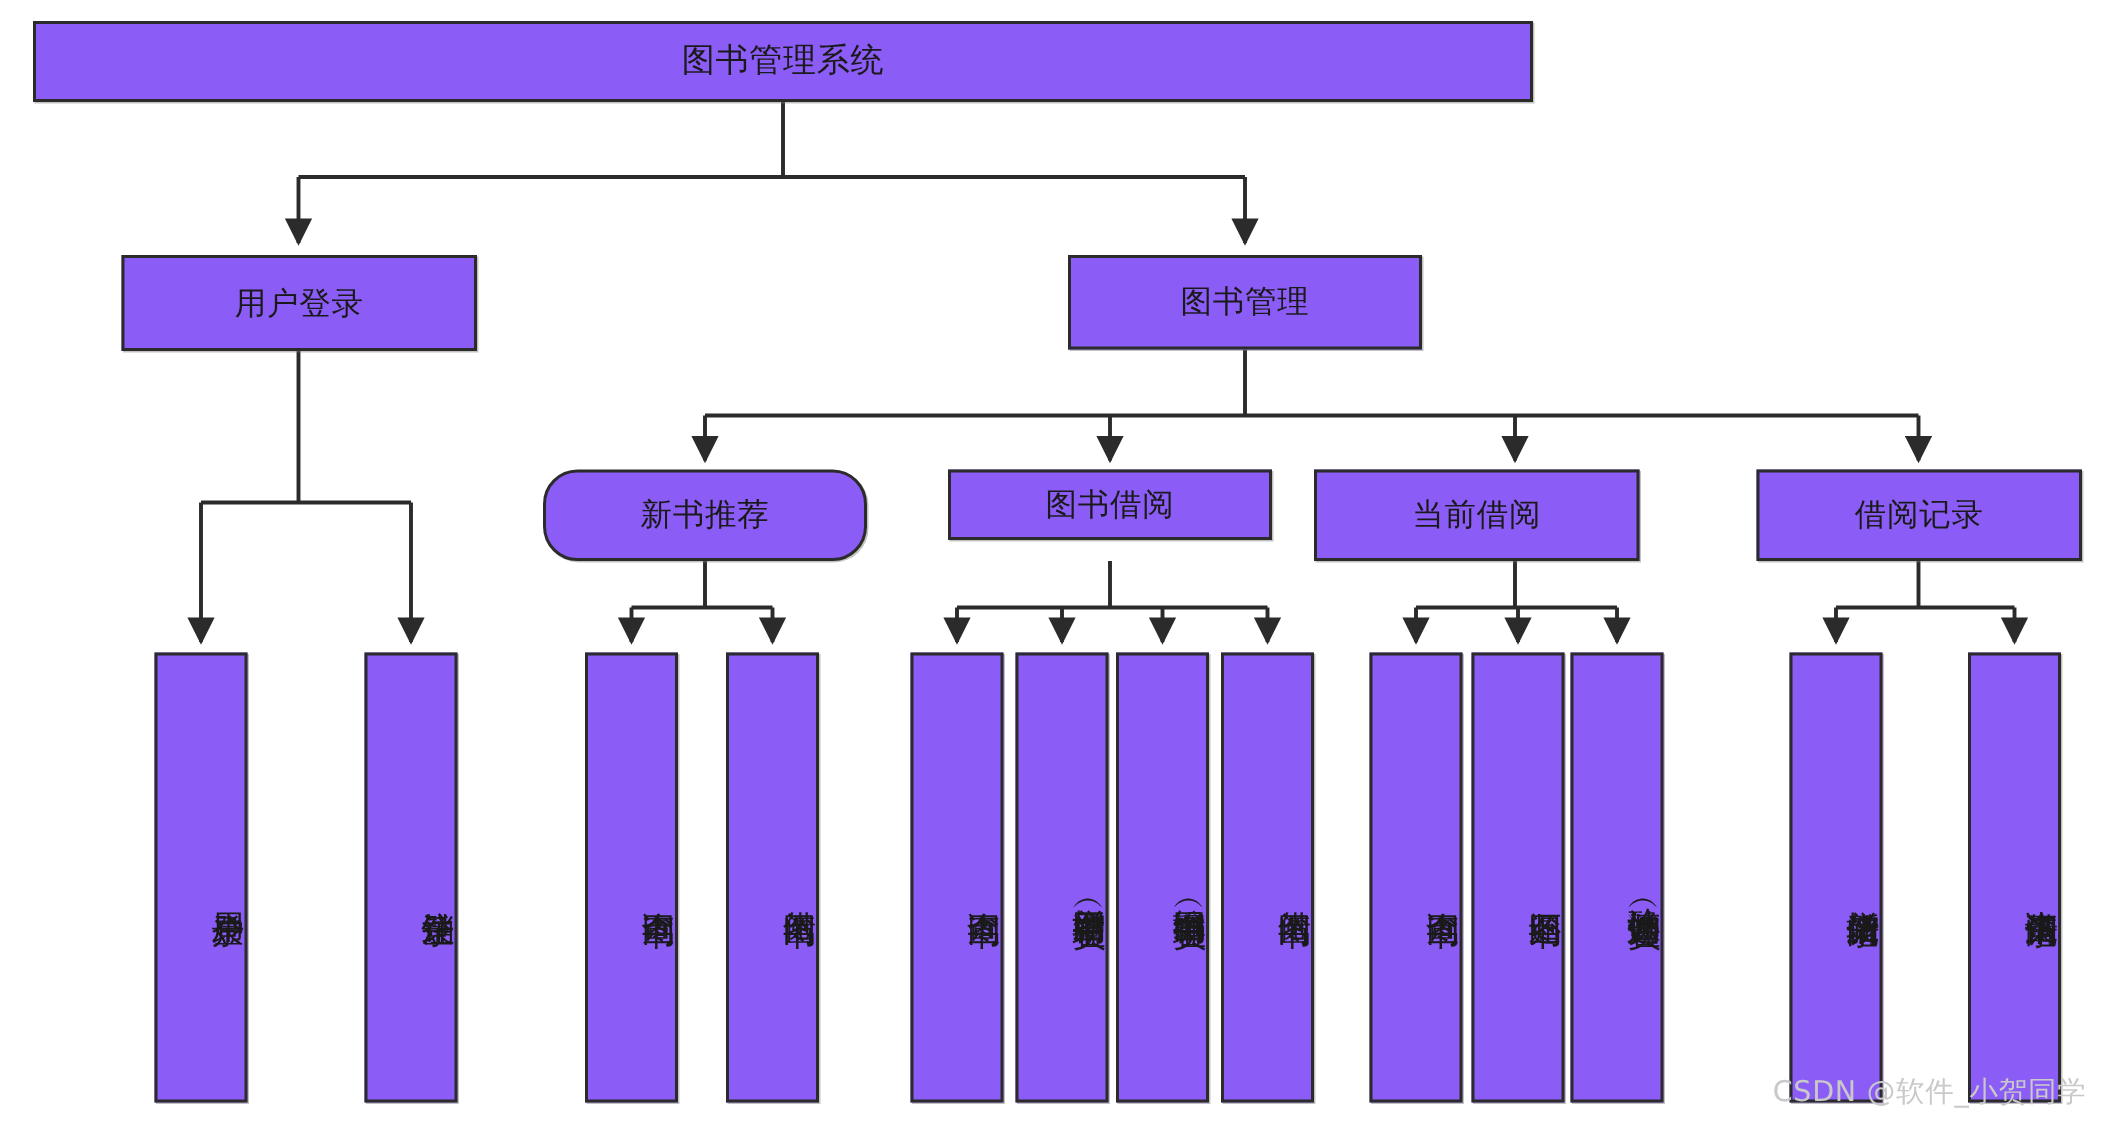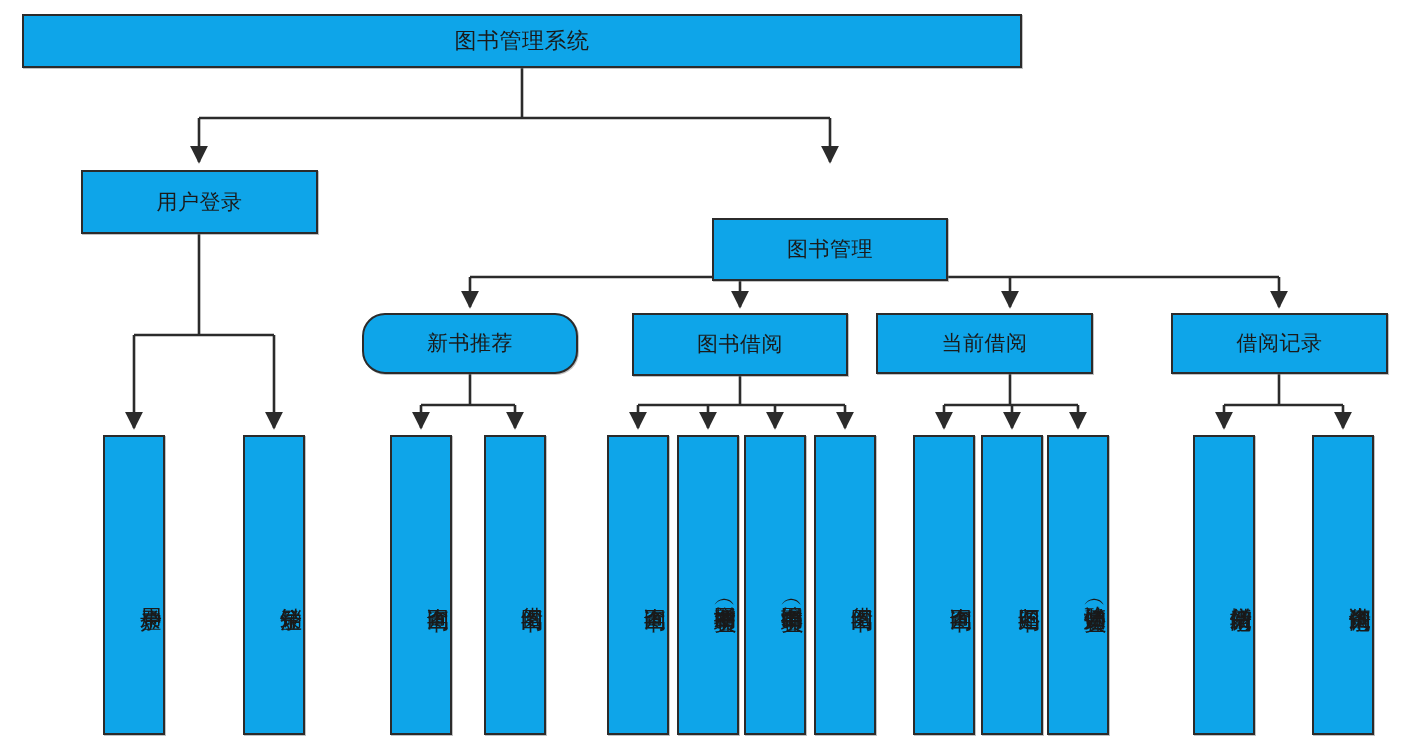--- a/index.html
+++ b/index.html
@@ -22,21 +22,21 @@
     position: absolute;
     left: 0;
     top: 0;
     width: 1405px;
     height: 747px;
     pointer-events: none;
   }
   .node {
     position: absolute;
     box-sizing: border-box;
-    background: #0ea5e9;
+    background: #8b5cf6;
     border: 2px solid #2b2b2b;
     display: flex;
     align-items: center;
     justify-content: center;
     color: #1a1a1a;
     box-shadow: 1px 1px 0 rgba(120,120,120,0.45);
   }
   .node .label {
     display: block;
     text-align: center;
@@ -133,28 +133,28 @@
     </g>
   </svg>
 
   <div class="node horizontal root" style="left:22px; top:14px; width:1000px; height:54px;">
     <span class="label">图书管理系统</span>
   </div>
 
   <div class="node horizontal" style="left:81px; top:170px; width:237px; height:64px;">
     <span class="label">用户登录</span>
   </div>
-  <div class="node horizontal" style="left:712px; top:170px; width:236px; height:63px;margin-top:48px;">
+  <div class="node horizontal" style="left:712px; top:170px; width:236px; height:63px;">
     <span class="label">图书管理</span>
   </div>
 
   <div class="node horizontal" style="left:362px; top:313px; width:216px; height:61px;border-radius:23px;">
     <span class="label">新书推荐</span>
   </div>
-  <div class="node horizontal" style="left:632px; top:313px; width:216px; height:63px;">
+  <div class="node horizontal" style="left:632px; top:313px; width:216px; height:47px;">
     <span class="label">图书借阅</span>
   </div>
   <div class="node horizontal" style="left:876px; top:313px; width:217px; height:61px;">
     <span class="label">当前借阅</span>
   </div>
   <div class="node horizontal" style="left:1171px; top:313px; width:217px; height:61px;">
     <span class="label">借阅记录</span>
   </div>
 
   <div class="node vertical" style="left:103px; top:435px; width:62px; height:300px;">
@@ -194,14 +194,15 @@
     <span class="label">确认归还（管理员）</span>
   </div>
 
   <div class="node vertical" style="left:1193px; top:435px; width:62px; height:300px;">
     <span class="label">新增借阅记录</span>
   </div>
   <div class="node vertical" style="left:1312px; top:435px; width:62px; height:300px;">
     <span class="label">查询借阅记录</span>
   </div>
 
+  <div class="watermark">CSDN @软件_小贺同学</div>
 
 </div>
 
 </body></html>

